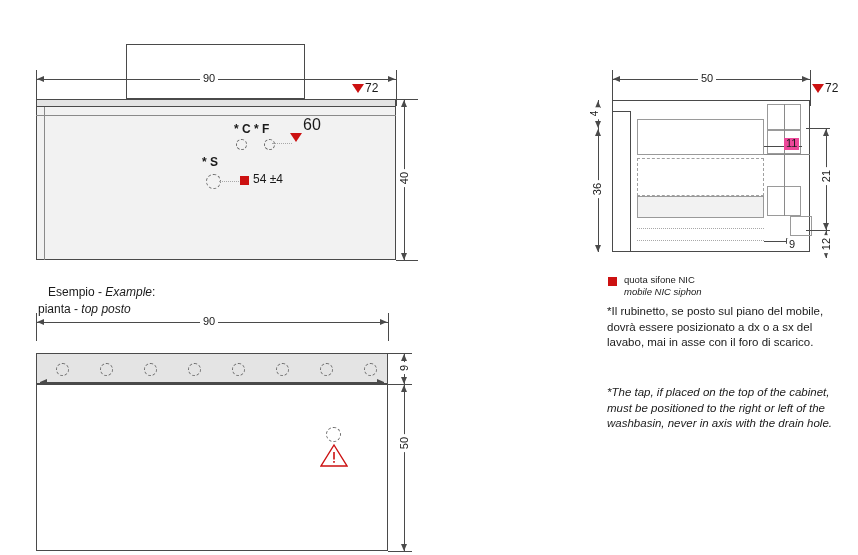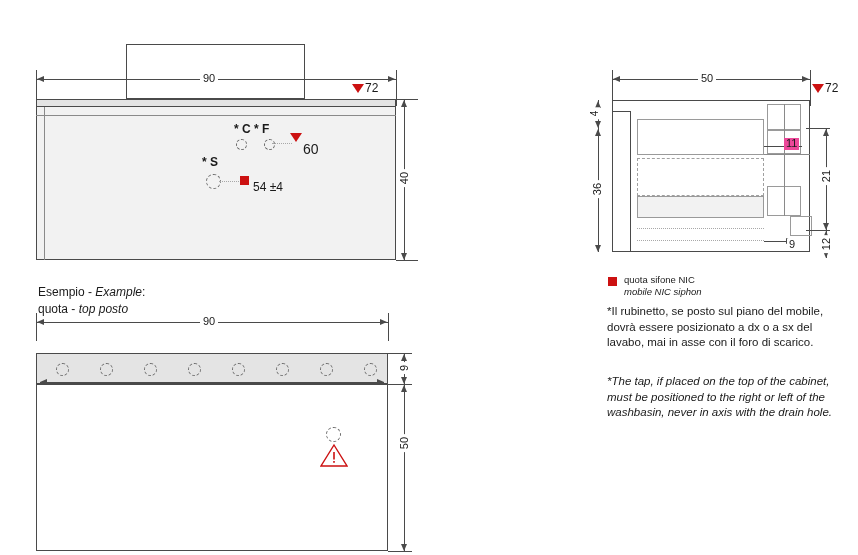--- a/index.html
+++ b/index.html
@@ -129,27 +129,27 @@
 
     <div class="abs redtri" style="left:352px; top:84px;"></div>
     <div class="abs lbl" style="left:365px; top:82px; font-size:12px;">72</div>
 
     <div class="abs lbl" style="left:234px; top:123px; font-size:12px; font-weight:600;">* C * F</div>
     <div class="abs dcirc" style="left:236px; top:139px; width:9px; height:9px;"></div>
     <div class="abs dcirc" style="left:264px; top:139px; width:9px; height:9px;"></div>
     <div class="abs dotline" style="left:272px; top:143px; width:20px;"></div>
 
     <div class="abs redtri" style="left:290px; top:133px;"></div>
-    <div class="abs lbl" style="left:303px; top:142px; font-size:14px;">60</div>
+    <div class="abs lbl" style="left:303px; top:117px; font-size:16px;">60</div>
 
     <div class="abs lbl" style="left:202px; top:156px; font-size:12px; font-weight:600;">* S</div>
     <div class="abs dcirc" style="left:206px; top:174px; width:13px; height:13px;"></div>
     <div class="abs dotline" style="left:219px; top:181px; width:20px;"></div>
     <div class="abs redsq" style="left:240px; top:176px;"></div>
-    <div class="abs lbl" style="left:253px; top:173px; font-size:12px;margin-top:8px;">54 ±4</div>
+    <div class="abs lbl" style="left:253px; top:173px; font-size:12px;">54 ±4</div>
   </div>
 
   <div>
 
     <div class="abs vline" style="left:612px; top:70px; height:36px;"></div>
     <div class="abs vline" style="left:810px; top:70px; height:36px;"></div>
     <div class="abs hline" style="left:612px; top:79px; width:198px;"></div>
     <div class="ar ar-l" style="left:613px; top:76px;"></div>
     <div class="ar ar-r" style="left:802px; top:76px;"></div>
     <div class="abs dimtxt" style="left:698px; top:72px;">50</div>
@@ -206,30 +206,30 @@
   </div>
 
   <div>
     <div class="abs redsq" style="left:608px; top:277px;"></div>
     <div class="abs legend-txt" style="left:624px; top:274px;">quota sifone NIC</div>
     <div class="abs legend-txt ital" style="left:624px; top:286px;">mobile NIC siphon</div>
   </div>
 
   <div>
     <div class="abs note" style="left:607px; top:304px; width:224px;">*Il rubinetto, se posto sul piano del mobile, dovrà essere posizionato a dx o a sx del lavabo, mai in asse con il foro di scarico.</div>
-    <div class="abs note ital" style="left:607px; top:374px; width:228px;">*The tap, if placed on the top of the cabinet, must be positioned to the right or left of the washbasin, never in axis with the drain hole.</div>
-  </div>
-
-  <div>
-
-    <div class="abs caption" style="left:38px; top:284px;">
+    <div class="abs note ital" style="left:607px; top:385px; width:228px;">*The tap, if placed on the top of the cabinet, must be positioned to the right or left of the washbasin, never in axis with the drain hole.</div>
+  </div>
+
+  <div>
+
+    <div class="abs caption" style="left:48px; top:284px;">
       <span>Esempio - </span><span class="ital">Example</span><span>:</span>
     </div>
     <div class="abs caption" style="left:38px; top:301px;">
-      <span>quota - </span><span class="ital">top posto</span>
+      <span>pianta - </span><span class="ital">top posto</span>
     </div>
 
     <div class="abs vline" style="left:36px; top:313px; height:28px;"></div>
     <div class="abs vline" style="left:388px; top:313px; height:28px;"></div>
     <div class="abs hline" style="left:36px; top:322px; width:352px;"></div>
     <div class="ar ar-l" style="left:37px; top:319px;"></div>
     <div class="ar ar-r" style="left:380px; top:319px;"></div>
     <div class="abs dimtxt" style="left:200px; top:315px;">90</div>
 
     <div class="abs box fill-mid" style="left:36px; top:353px; width:352px; height:31px;"></div>

